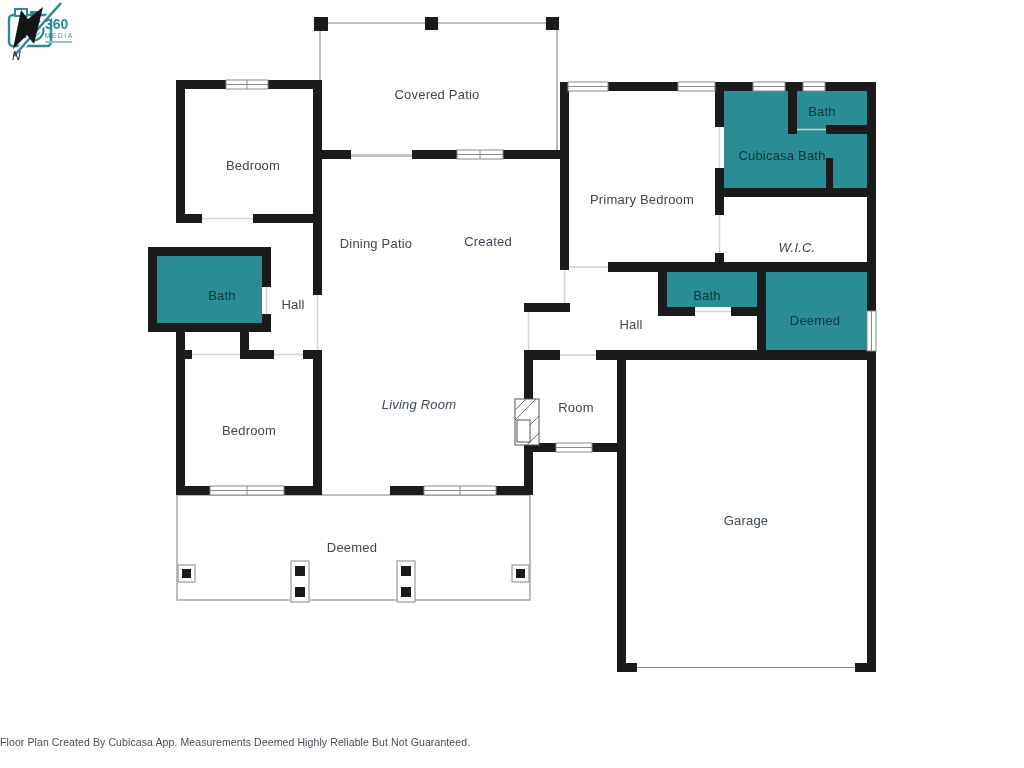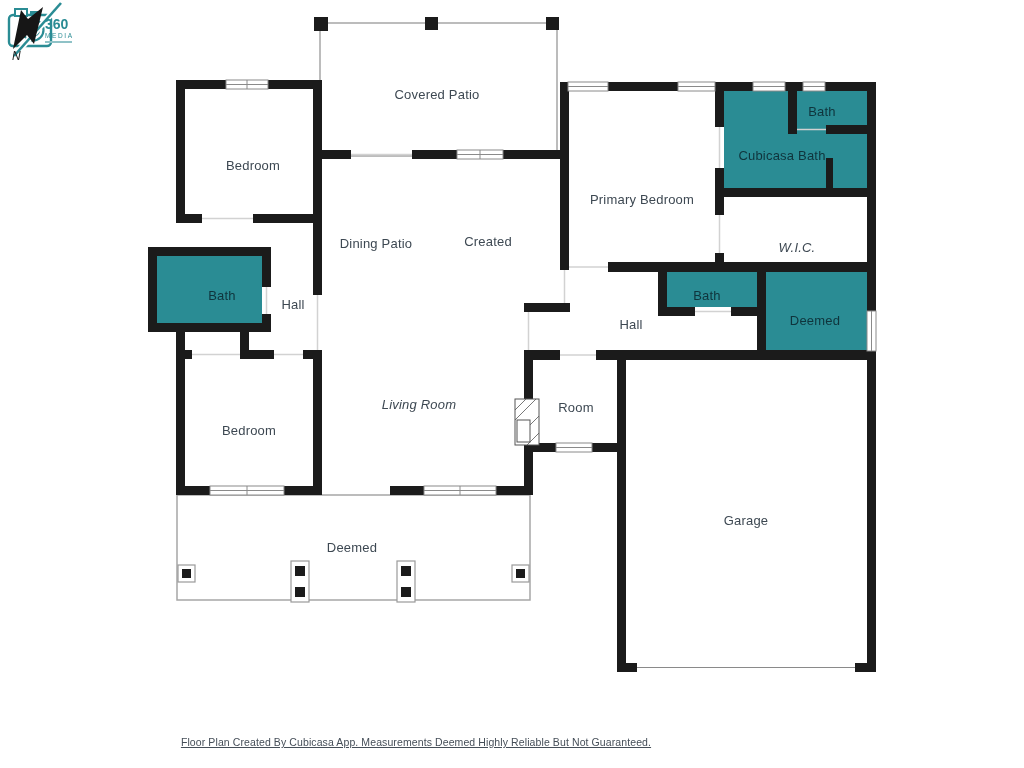--- a/index.html
+++ b/index.html
@@ -10,22 +10,22 @@
   .teal{fill:#2a8c94;}
   .thin{fill:none;stroke:#a6a6a6;stroke-width:1.5;}
   .win{fill:#ffffff;stroke:#8a8a8a;stroke-width:1;}
   .winline{stroke:#8a8a8a;stroke-width:1;}
   .door{stroke:#d2d2d2;stroke-width:1.5;}
   .postbox{fill:#fff;stroke:#9a9a9a;stroke-width:1.2;}
   .post{fill:#1b1b1b;}
   .room-label{position:absolute;transform:translate(-50%,-50%);font-size:13px;
     color:#3d4852;letter-spacing:.2px;white-space:nowrap;}
   .room-label.on-teal{color:#0f343c;}
-  #footer-text{position:absolute;left:0;top:736px;width:832px;text-align:center;
-    font-size:10.5px;color:#454e58;letter-spacing:.1px;text-decoration:underline;}
+  #footer-text{position:absolute;left:0;top:736px;width:832px;text-align:left;
+    font-size:10.5px;color:#454e58;letter-spacing:.1px;}
   #logo{position:absolute;left:16px;top:686px;}
   #compass{position:absolute;left:948px;top:698px;}
   .logo-360{font-size:14px;font-weight:bold;fill:#2a8c94;}
   .logo-media{font-size:6.5px;letter-spacing:1.6px;fill:#2a8c94;}
   .compass-n{font-size:12px;font-style:italic;fill:#222;}
 </style>
 </head>
 <body>
 
 <div id="plan">

